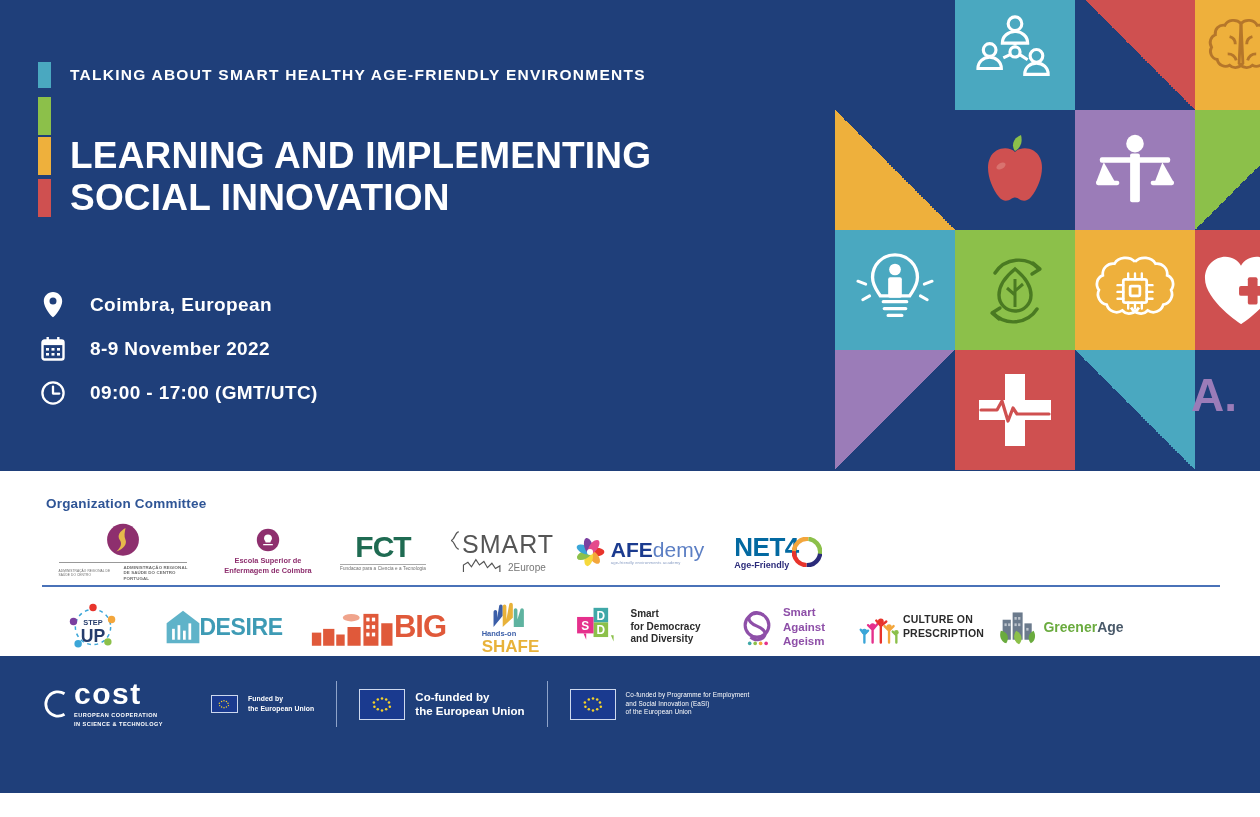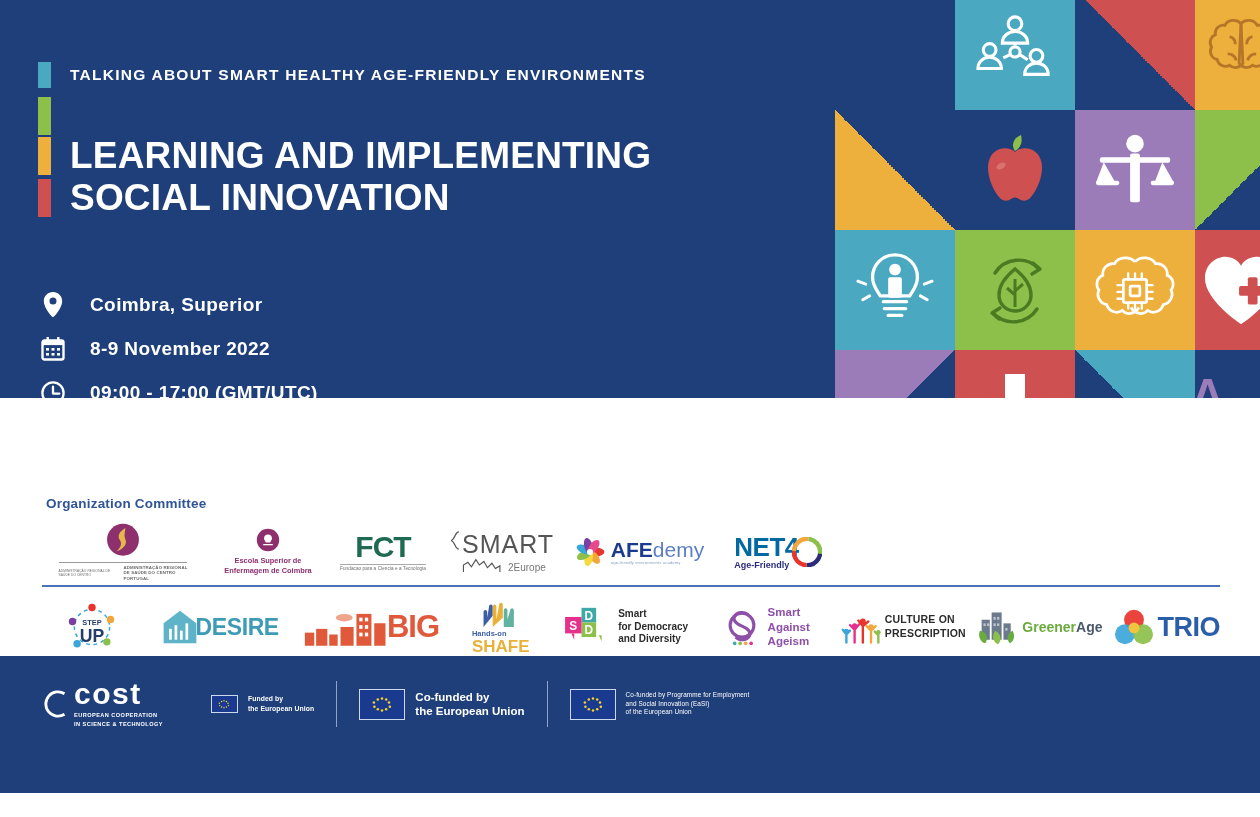--- a/index.html
+++ b/index.html
@@ -7,21 +7,21 @@
     width: 1260px; height: 817px;
     font-family: "Liberation Sans", sans-serif;
     background: #ffffff;
     overflow: hidden;
   }
   .page { position: relative; width: 1260px; height: 817px; }
 
   
   .hero {
     position: relative;
-    width: 1260px; height: 398px;
+    width: 1260px; height: 471px;
     background: #1f3f7a;
     overflow: hidden;
   }
   .hero-text { position: absolute; left: 38px; top: 62px; width: 790px; }
 
   .kicker-row { display: flex; align-items: center; margin-bottom: 9px; }
   .bar { width: 13px; height: 26px; flex: 0 0 13px; margin-right: 19px; }
   .kicker {
     color: #ffffff; font-size: 15.5px; font-weight: bold;
     letter-spacing: 1.25px; white-space: nowrap;
@@ -112,21 +112,21 @@
       </div>
     </div>
 
     <div class="meta">
       <div class="meta-row">
         <span class="meta-ico">
           <svg width="20" height="26" viewBox="0 0 20 26">
               <path d="M10 0C4.9 0 .8 4.1.8 9.2c0 6.6 8.3 16 9.2 16s9.2-9.4 9.2-16C19.2 4.1 15.1 0 10 0zm0 12.6a3.5 3.5 0 110-7 3.5 3.5 0 010 7z" fill="#fff"></path>
             </svg>
         </span>
-        <span class="meta-txt">Coimbra, Superior</span>
+        <span class="meta-txt">Coimbra, European</span>
       </div>
       <div class="meta-row">
         <span class="meta-ico">
           <svg width="24" height="24" viewBox="0 0 24 24">
             <rect x="1.5" y="3.5" width="21" height="19" rx="2" fill="none" stroke="#fff" stroke-width="2.4"></rect>
             <rect x="1.5" y="3.5" width="21" height="4.6" fill="#fff"></rect>
             <rect x="5.5" y="0" width="2.4" height="5" fill="#fff"></rect>
             <rect x="16.1" y="0" width="2.4" height="5" fill="#fff"></rect>
             <g fill="#fff">
                 <rect x="5" y="11" width="3" height="2.6"></rect>
@@ -497,29 +497,20 @@
             </g>
           <path d="M10 40c-6-2-8-8-6-14 7 1 10 7 6 14z" fill="#6aab3e"></path>
           <path d="M24 41c-6-3-7-10-3-15 6 3 8 10 3 15z" fill="#8cc04a"></path>
           <path d="M37 40c5-3 6-9 3-14-6 3-7 9-3 14z" fill="#6aab3e"></path>
         </svg>
         <span style="font-size:14px;font-weight:bold;margin-left:2px">
           <span style="color:#6aab3e">Greener</span><span style="color:#4a5a6a">Age</span>
         </span>
       </div>
 
-      <div class="logo" style="width:125px">
-        <svg width="40" height="38" viewBox="0 0 44 42">
-          <circle cx="22" cy="13" r="11" fill="#e8342c" opacity=".92"></circle>
-          <circle cx="12" cy="29" r="11" fill="#3ba6d8" opacity=".92"></circle>
-          <circle cx="32" cy="29" r="11" fill="#8cc04a" opacity=".92"></circle>
-          <circle cx="22" cy="22" r="6" fill="#f3c43c"></circle>
-        </svg>
-        <span style="font-size:27px;font-weight:bold;color:#2b5ea8;margin-left:4px;letter-spacing:-0.5px">TRIO</span>
-      </div>
 
     </div>
   </div>
 
   <div class="footer">
     <div class="foot-inner">
 
       <div style="display:flex;align-items:center">
         <svg width="30" height="34" viewBox="0 0 32 36" fill="none" stroke="#fff" stroke-width="3">
           <path d="M24 7a13 13 0 100 22"></path>

